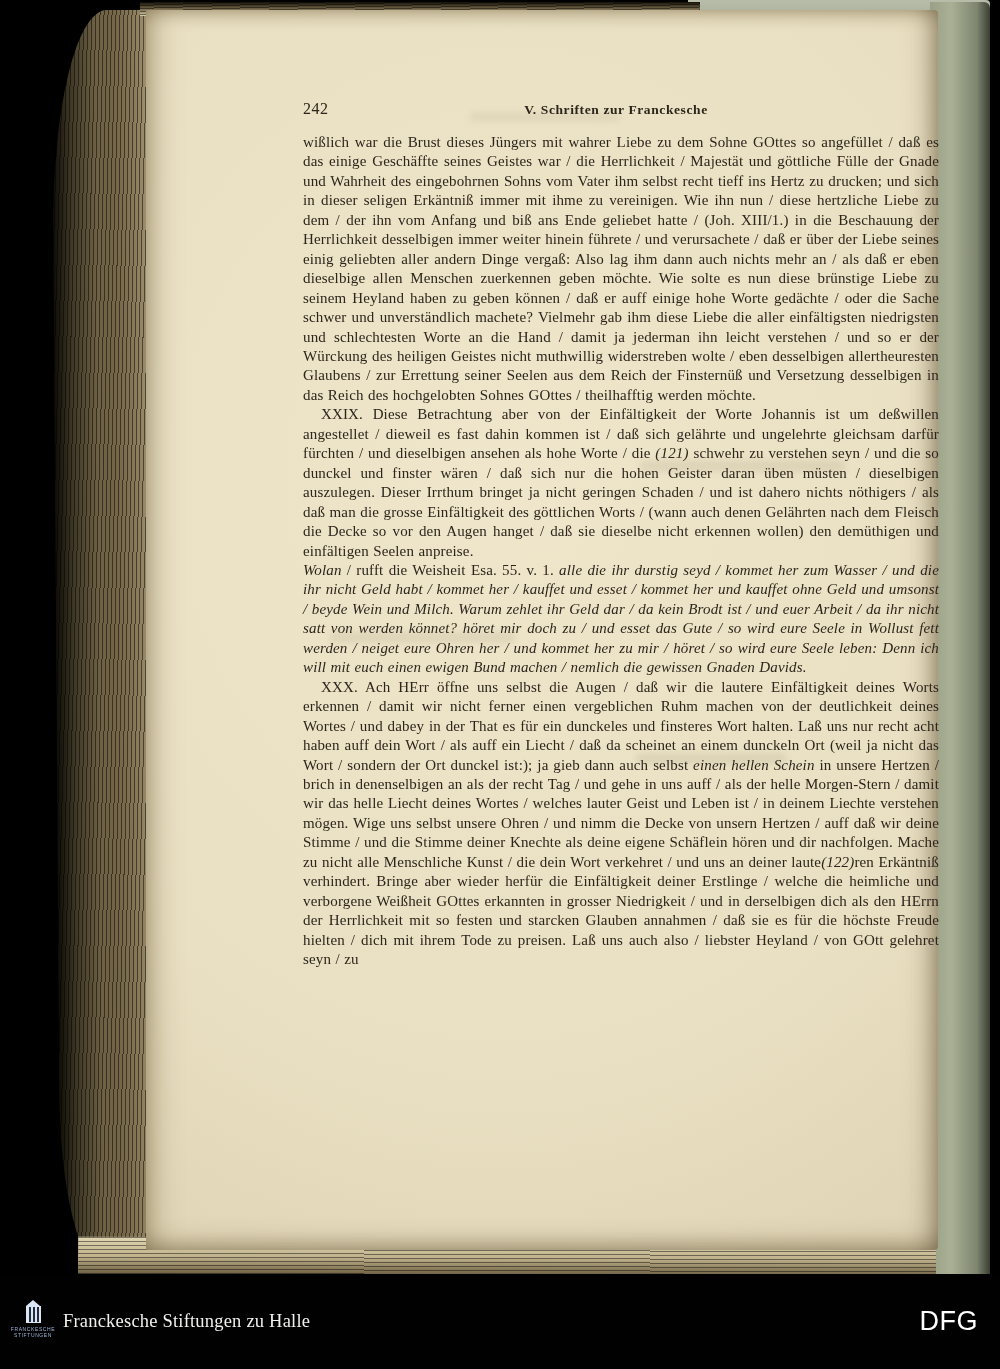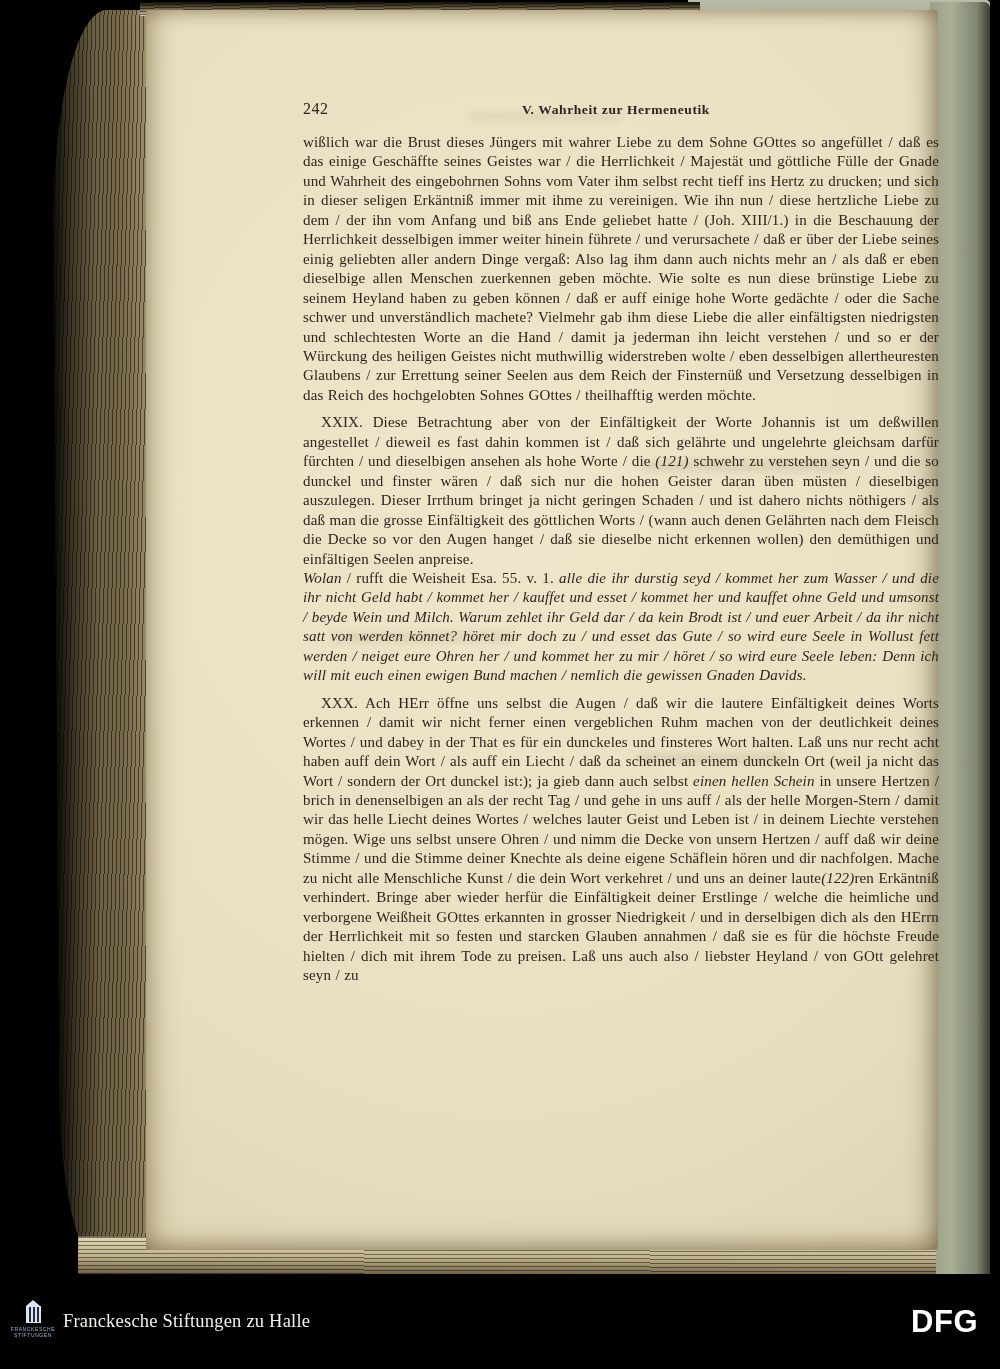--- a/index.html
+++ b/index.html
@@ -110,21 +110,21 @@
     letter-spacing: 0.6px;
   }
   .page-text {
     font-size: 15px;
     line-height: 19.45px;
     text-align: justify;
     letter-spacing: 0.15px;
     word-spacing: 0.5px;
   }
   .page-text p { margin: 0; }
-  .page-text p.indent { text-indent: 18px; margin-top: 8px; }
+  .page-text p.indent { text-indent: 18px; }
 
   
   .footer-bar {
     position: absolute;
     left: 0; bottom: 0;
     width: 1000px; height: 95px;
     background: #010101;
     display: flex;
     align-items: center;
     justify-content: space-between;
@@ -163,22 +163,22 @@
     white-space: nowrap;
   }
   .footer-institution {
     font-family: "Liberation Serif", serif;
     font-size: 18.5px;
     color: #f0f0ee;
     letter-spacing: 0.2px;
   }
   .dfg-logo {
     font-family: "Liberation Sans", sans-serif;
-    font-size: 31px;
-    font-weight: bold;
+    font-size: 27px;
+    font-weight: normal;
     color: #ffffff;
     letter-spacing: 0.5px;
   }
 </style>
 </head>
 <body>
 
 <div class="stage">
 
   <div class="cover-top"></div>
@@ -189,21 +189,21 @@
   <div class="page-main"></div>
 
   <div class="ghost g4"></div>
   <div class="ghost g1"></div>
   <div class="ghost g2"></div>
   <div class="ghost g3"></div>
 
   <div class="content">
     <div class="header-row">
       <span class="page-number">242</span>
-      <span class="running-title">V. Wahrheit zur Hermeneutik</span>
+      <span class="running-title">V. Schriften zur Franckesche</span>
     </div>
     <div class="page-text">
         <p class=""><span>wißlich war die Brust dieses Jüngers mit wahrer Liebe zu dem Sohne GOttes so angefüllet / daß es das einige Geschäffte seines Geistes war / die Herrlichkeit / Majestät und göttliche Fülle der Gnade und Wahrheit des eingebohrnen Sohns vom Vater ihm selbst recht tieff ins Hertz zu drucken; und sich in dieser seligen Erkäntniß immer mit ihme zu vereinigen. Wie ihn nun / diese hertzliche Liebe zu dem / der ihn vom Anfang und biß ans Ende geliebet hatte / (Joh. XIII/1.) in die Beschauung der Herrlichkeit desselbigen immer weiter hinein führete / und verursachete / daß er über der Liebe seines einig geliebten aller andern Dinge vergaß: Also lag ihm dann auch nichts mehr an / als daß er eben dieselbige allen Menschen zuerkennen geben möchte. Wie solte es nun diese brünstige Liebe zu seinem Heyland haben zu geben können / daß er auff einige hohe Worte gedächte / oder die Sache schwer und unverständlich machete? Vielmehr gab ihm diese Liebe die aller einfältigsten niedrigsten und schlechtesten Worte an die Hand / damit ja jederman ihn leicht verstehen / und so er der Würckung des heiligen Geistes nicht muthwillig widerstreben wolte / eben desselbigen allertheuresten Glaubens / zur Errettung seiner Seelen aus dem Reich der Finsternüß und Versetzung desselbigen in das Reich des hochgelobten Sohnes GOttes / theilhafftig werden möchte.</span></p>
         <p class="indent"><span>XXIX. Diese Betrachtung aber von der Einfältigkeit der Worte Johannis ist um deßwillen angestellet / dieweil es fast dahin kommen ist / daß sich gelährte und ungelehrte gleichsam darfür fürchten / und dieselbigen ansehen als hohe Worte / die </span><span style="font-style: italic;">(121)</span><span> schwehr zu verstehen seyn / und die so dunckel und finster wären / daß sich nur die hohen Geister daran üben müsten / dieselbigen auszulegen. Dieser Irrthum bringet ja nicht geringen Schaden / und ist dahero nichts nöthigers / als daß man die grosse Einfältigkeit des göttlichen Worts / (wann auch denen Gelährten nach dem Fleisch die Decke so vor den Augen hanget / daß sie dieselbe nicht erkennen wollen) den demüthigen und einfältigen Seelen anpreise.</span></p>
         <p class=""><span style="font-style: italic;">Wolan</span><span> / rufft die Weisheit Esa. 55. v. 1. </span><span style="font-style: italic;">alle die ihr durstig seyd / kommet her zum Wasser / und die ihr nicht Geld habt / kommet her / kauffet und esset / kommet her und kauffet ohne Geld und umsonst / beyde Wein und Milch. Warum zehlet ihr Geld dar / da kein Brodt ist / und euer Arbeit / da ihr nicht satt von werden könnet? höret mir doch zu / und esset das Gute / so wird eure Seele in Wollust fett werden / neiget eure Ohren her / und kommet her zu mir / höret / so wird eure Seele leben: Denn ich will mit euch einen ewigen Bund machen / nemlich die gewissen Gnaden Davids.</span></p>
         <p class="indent"><span>XXX. Ach HErr öffne uns selbst die Augen / daß wir die lautere Einfältigkeit deines Worts erkennen / damit wir nicht ferner einen vergeblichen Ruhm machen von der deutlichkeit deines Wortes / und dabey in der That es für ein dunckeles und finsteres Wort halten. Laß uns nur recht acht haben auff dein Wort / als auff ein Liecht / daß da scheinet an einem dunckeln Ort (weil ja nicht das Wort / sondern der Ort dunckel ist:); ja gieb dann auch selbst </span><span style="font-style: italic;">einen hellen Schein</span><span> in unsere Hertzen / brich in denenselbigen an als der recht Tag / und gehe in uns auff / als der helle Morgen-Stern / damit wir das helle Liecht deines Wortes / welches lauter Geist und Leben ist / in deinem Liechte verstehen mögen. Wige uns selbst unsere Ohren / und nimm die Decke von unsern Hertzen / auff daß wir deine Stimme / und die Stimme deiner Knechte als deine eigene Schäflein hören und dir nachfolgen. Mache zu nicht alle Menschliche Kunst / die dein Wort verkehret / und uns an deiner laute</span><span style="font-style: italic;">(122)</span><span>ren Erkäntniß verhindert. Bringe aber wieder herfür die Einfältigkeit deiner Erstlinge / welche die heimliche und verborgene Weißheit GOttes erkannten in grosser Niedrigkeit / und in derselbigen dich als den HErrn der Herrlichkeit mit so festen und starcken Glauben annahmen / daß sie es für die höchste Freude hielten / dich mit ihrem Tode zu preisen. Laß uns auch also / liebster Heyland / von GOtt gelehret seyn / zu</span></p>
       </div>
   </div>
 
   <div class="footer-bar">

